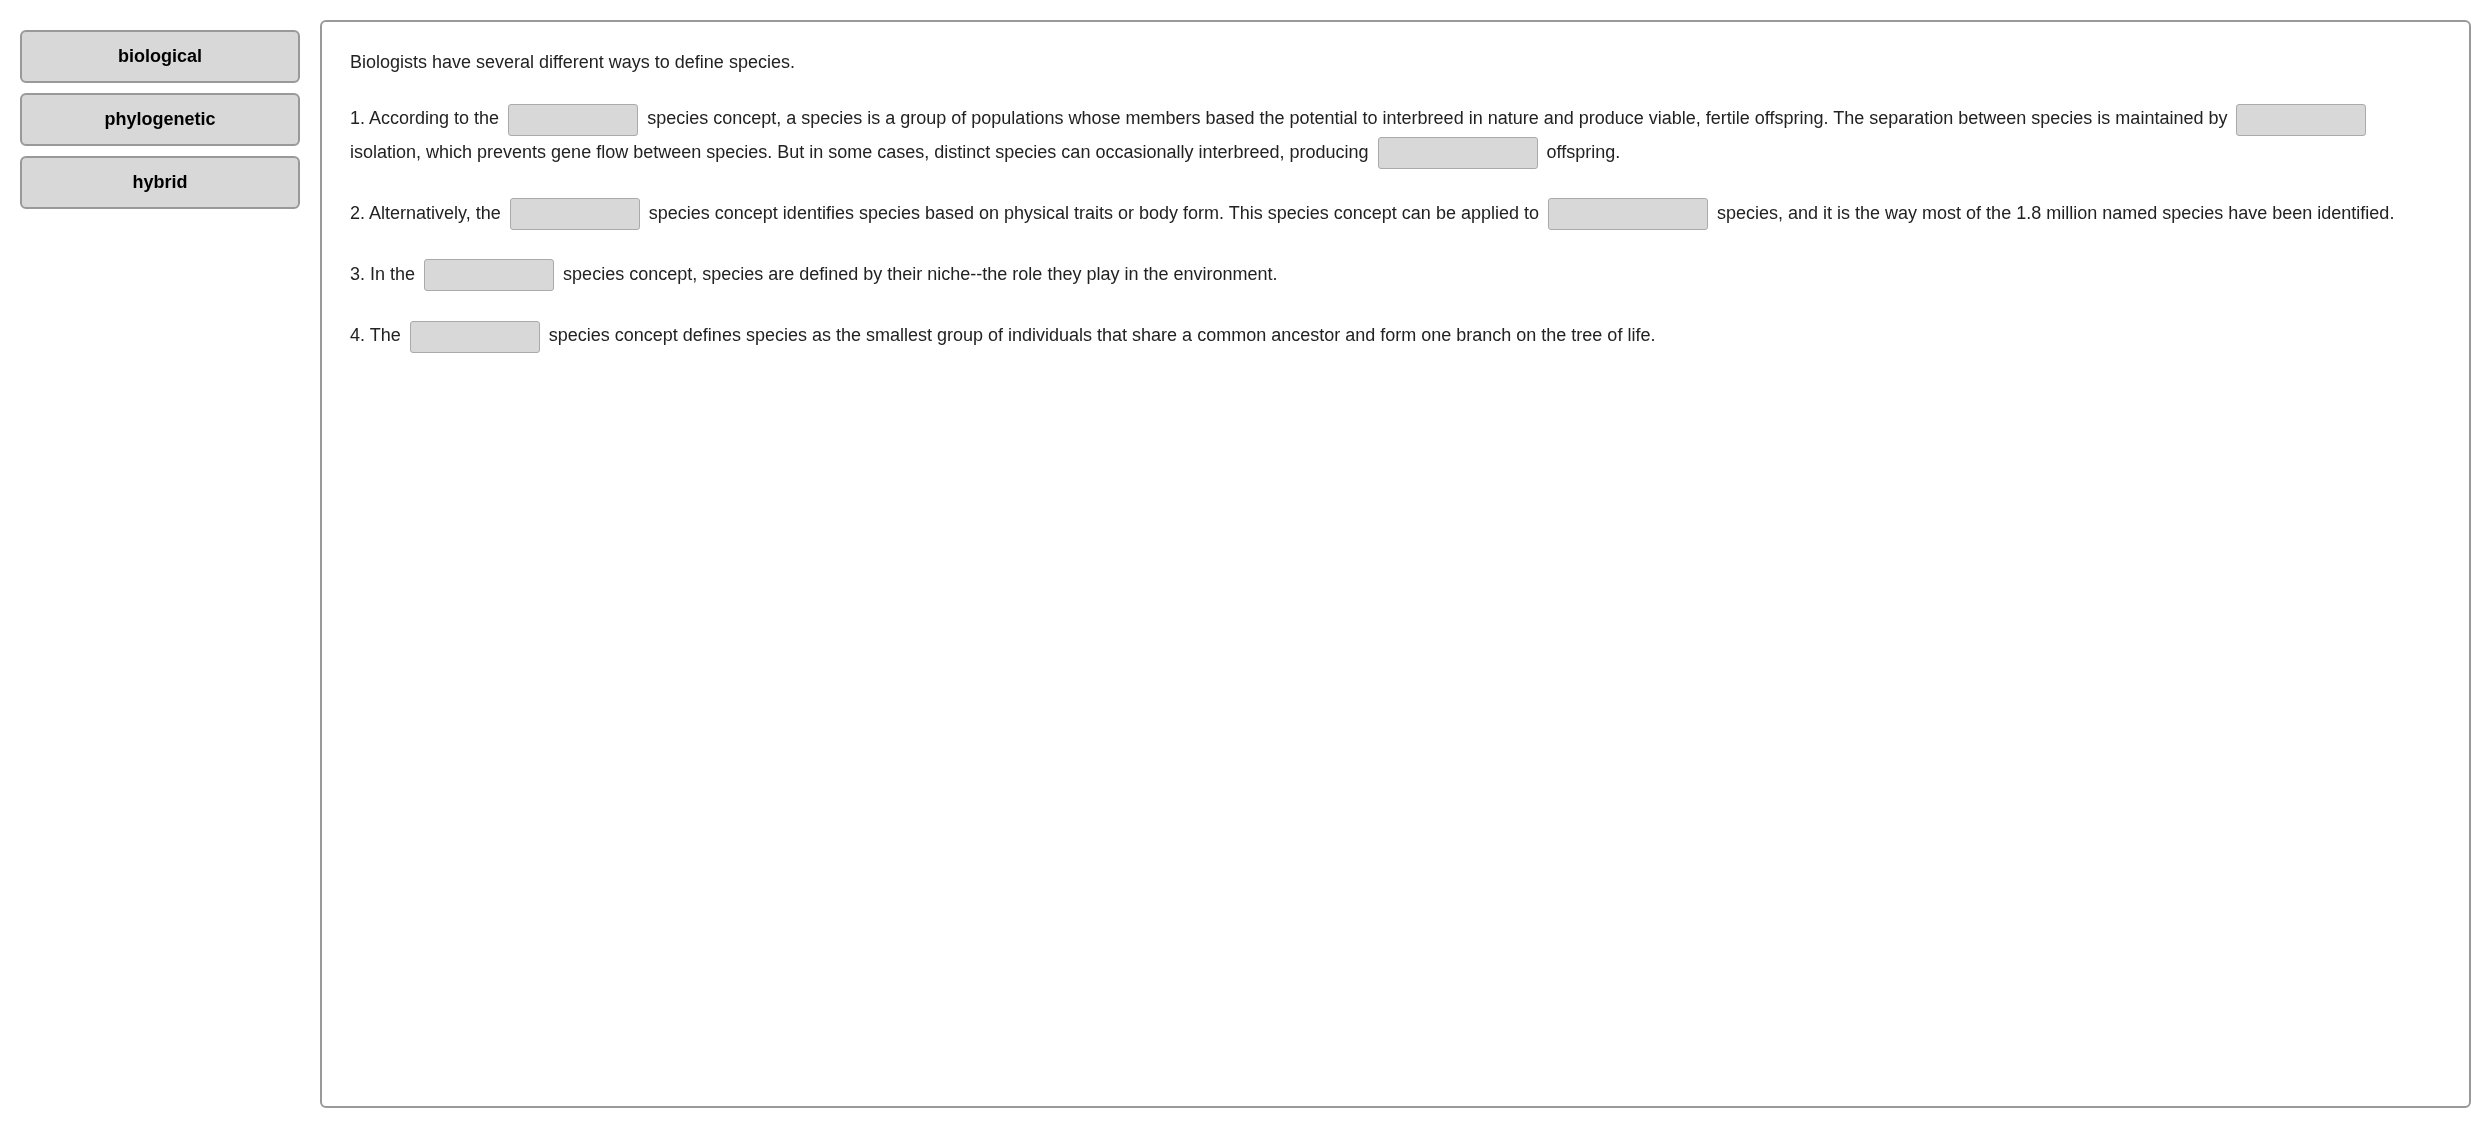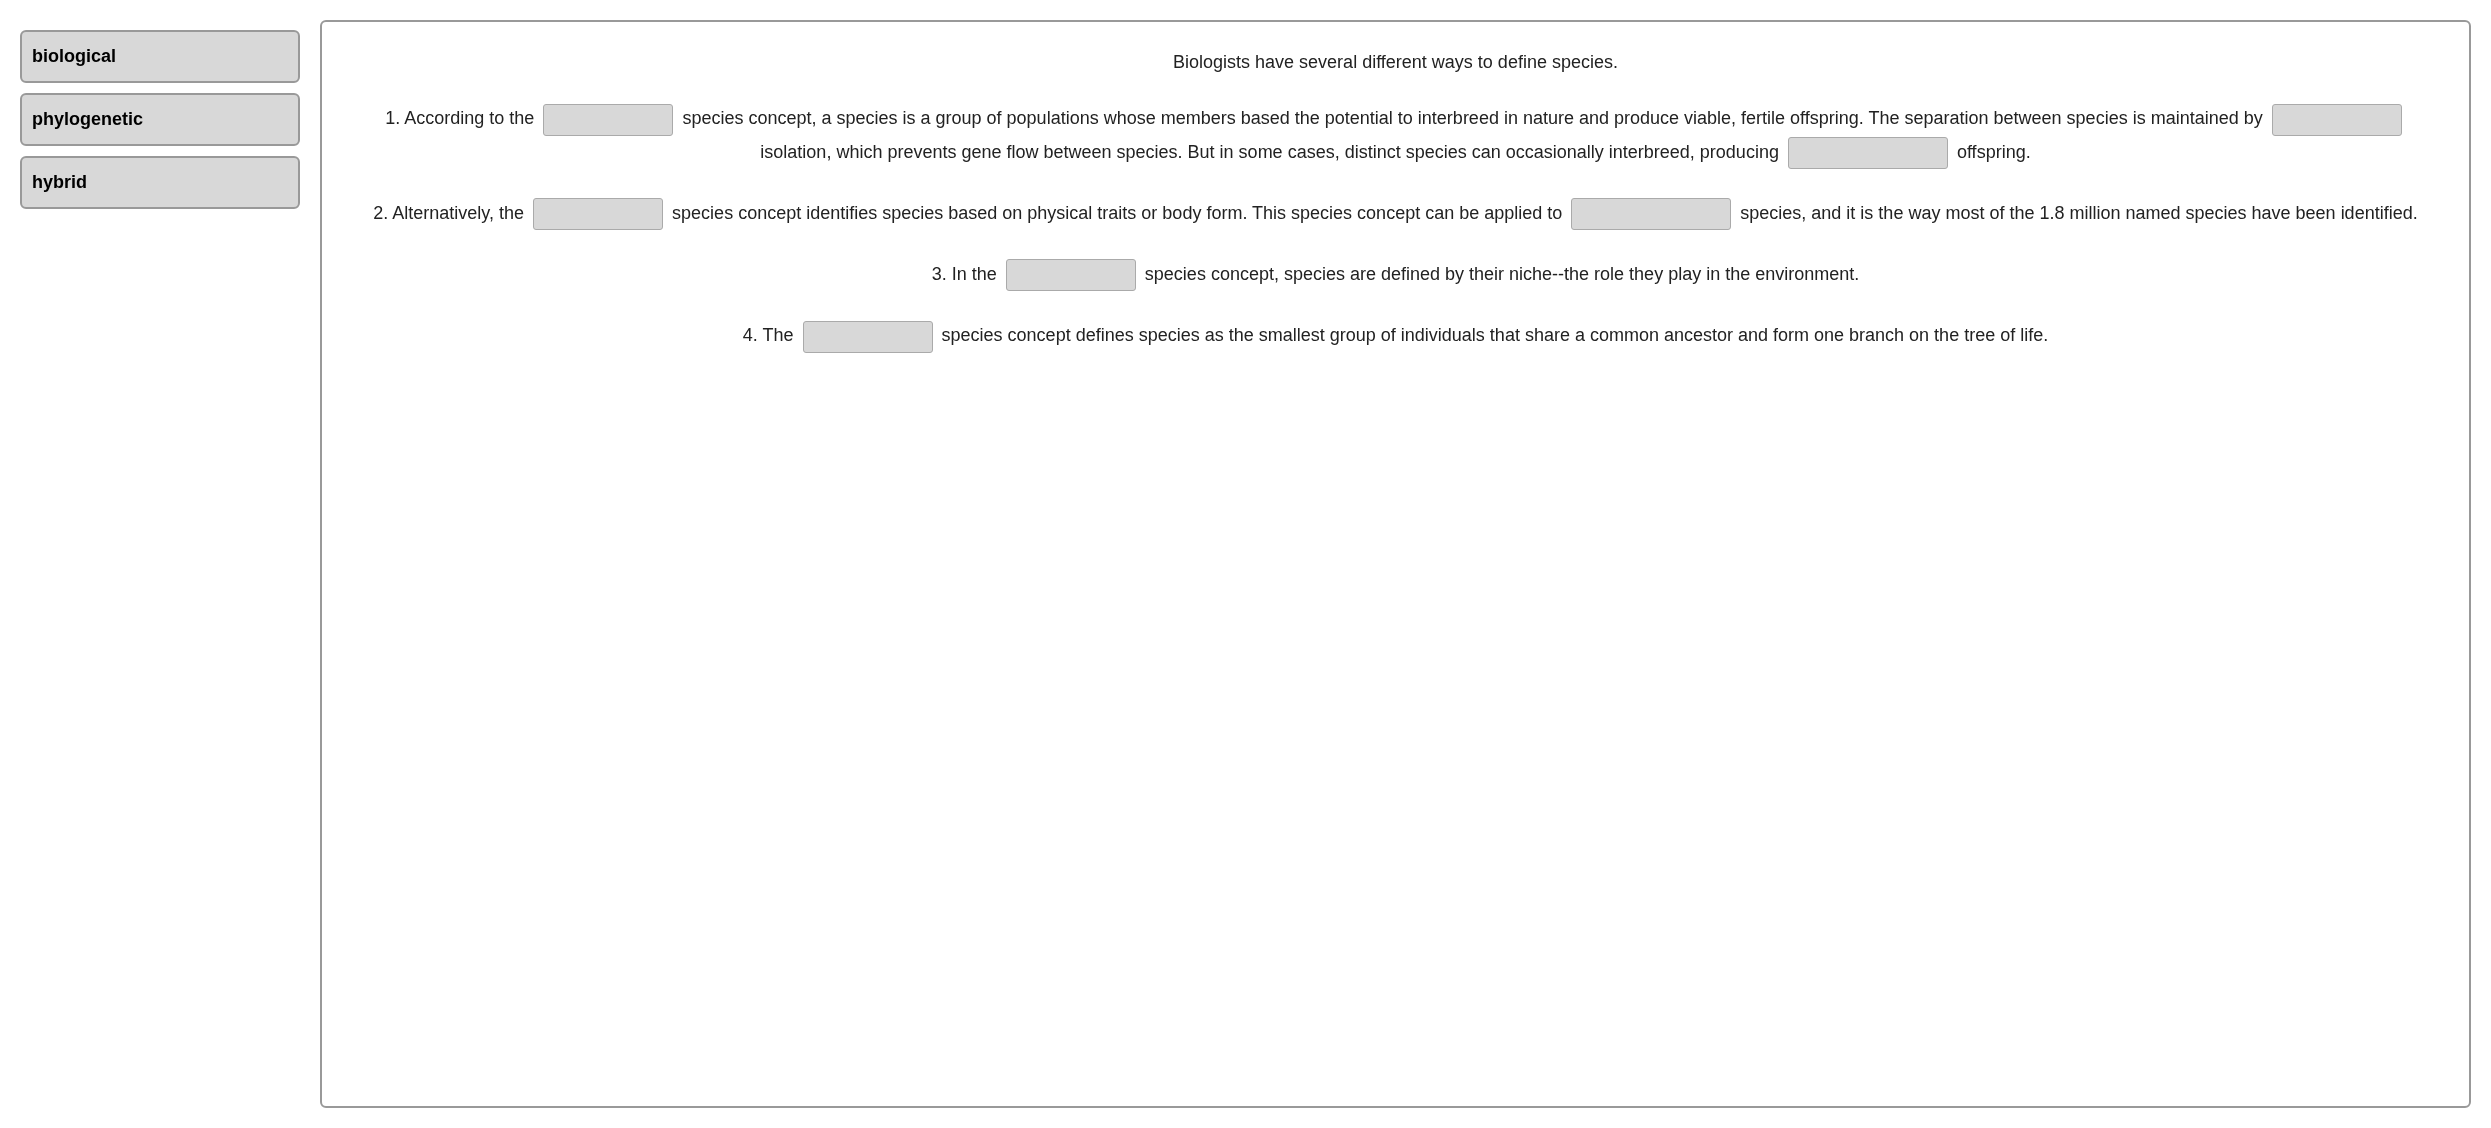--- a/index.html
+++ b/index.html
@@ -26,35 +26,35 @@
       width: 280px;
       flex-shrink: 0;
       padding-top: 10px;
     }
 
     .drag-item {
       background: #d8d8d8;
       border: 2px solid #999;
       border-radius: 6px;
       padding: 14px 10px;
+      text-align: center;
       font-weight: bold;
       font-size: 18px;
       cursor: grab;
       user-select: none;
     }
 
     .main-content {
       flex: 1;
       border: 2px solid #999;
       border-radius: 6px;
       padding: 24px 28px;
       line-height: 1.8;
       font-size: 18px;
       color: #222;
-      text-align: center;
     }
 
     .intro-text {
       margin-bottom: 24px;
     }
 
     .section {
       margin-bottom: 28px;
     }
 

